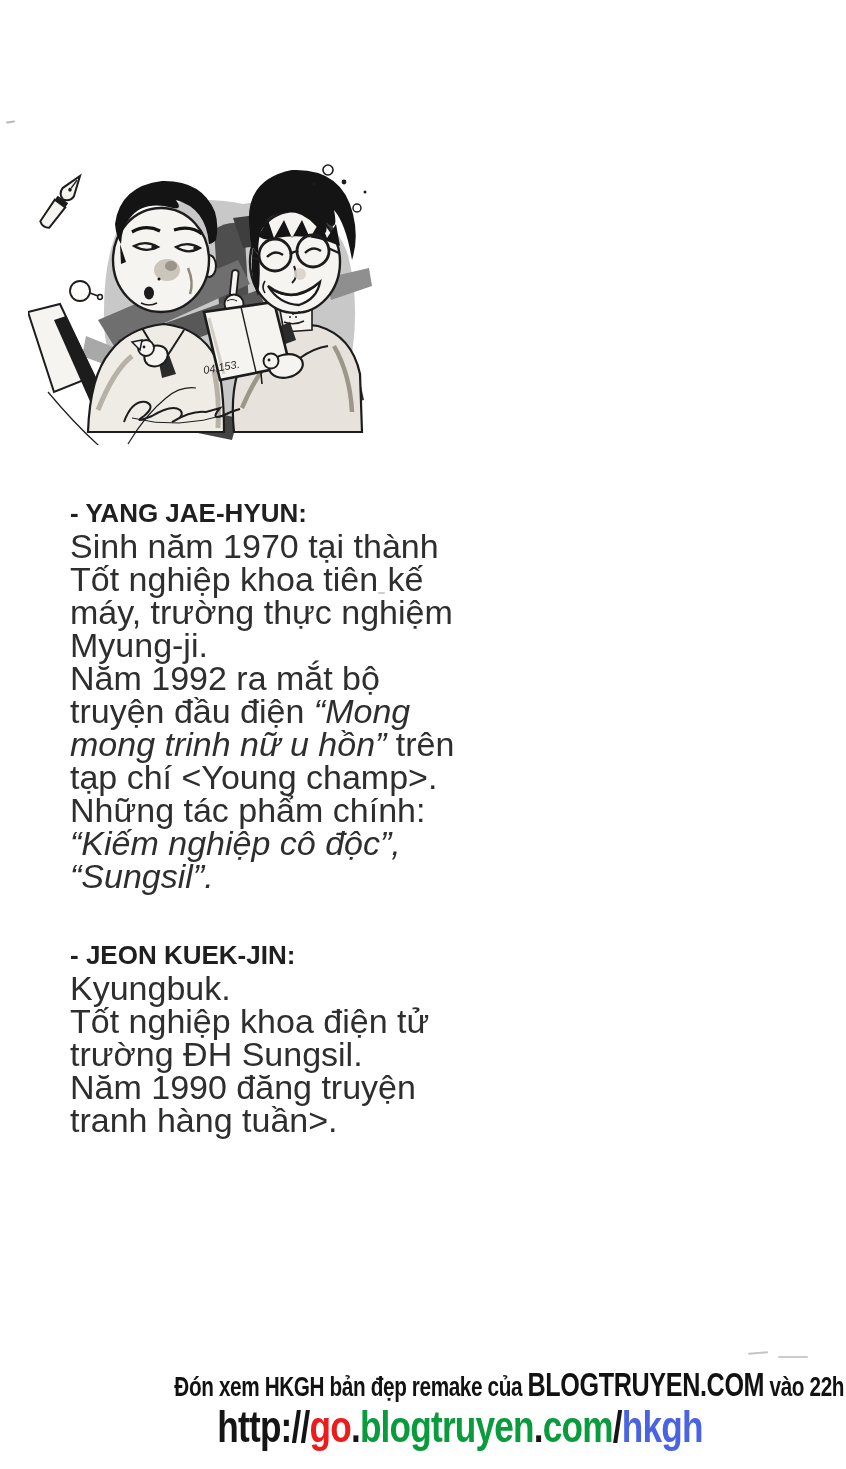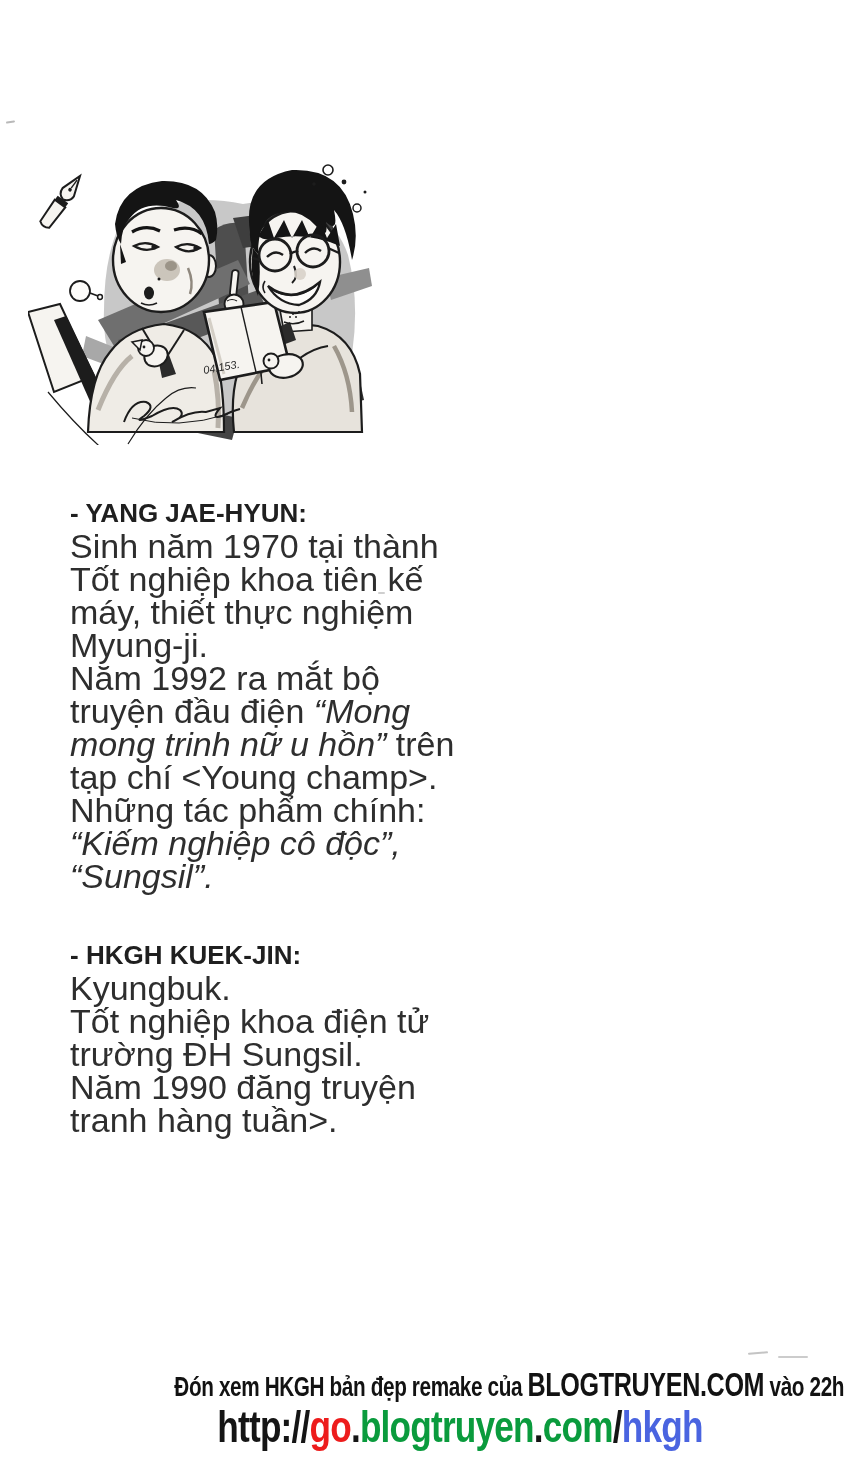--- a/index.html
+++ b/index.html
@@ -153,32 +153,32 @@
       <path d="M104,258 Q150,270 200,254" stroke-width="1"></path>
     </g>
     <text x="176" y="214" font-size="11" font-style="italic" fill="#2a2a2a" transform="rotate(-10 176 214)">04.153.</text>
   </svg>
 
   <div class="bio" id="bio-root">
       <div class="bio-section">
         <div class="bio-heading">- YANG JAE-HYUN:</div>
         <div class="bio-line"><span>Sinh năm 1970 tại thành</span></div>
         <div class="bio-line"><span>Tốt nghiệp khoa tiên kế</span></div>
-        <div class="bio-line"><span>máy, thiết thực nghiệm</span></div>
+        <div class="bio-line"><span>máy, trường thực nghiệm</span></div>
         <div class="bio-line"><span>Myung-ji.</span></div>
         <div class="bio-line"><span>Năm 1992 ra mắt bộ</span></div>
         <div class="bio-line"><span>truyện đầu điện </span><span class="it">“Mong</span></div>
         <div class="bio-line"><span class="it">mong trinh nữ u hồn”</span><span> trên</span></div>
         <div class="bio-line"><span>tạp chí &lt;Young champ&gt;.</span></div>
         <div class="bio-line"><span>Những tác phẩm chính:</span></div>
         <div class="bio-line"><span class="it">“Kiếm nghiệp cô độc”,</span></div>
         <div class="bio-line"><span class="it">“Sungsil”.</span></div>
       </div>
       <div class="bio-section">
-        <div class="bio-heading">- HKGH KUEK-JIN:</div>
+        <div class="bio-heading">- JEON KUEK-JIN:</div>
         <div class="bio-line"><span>Kyungbuk.</span></div>
         <div class="bio-line"><span>Tốt nghiệp khoa điện tử</span></div>
         <div class="bio-line"><span>trường ĐH Sungsil.</span></div>
         <div class="bio-line"><span>Năm 1990 đăng truyện</span></div>
         <div class="bio-line"><span>tranh hàng tuần&gt;.</span></div>
       </div>
     </div>
 
   <div class="footer">
     <div class="promo" id="promo-line"><span>Đón xem HKGH bản đẹp remake của </span><span class="promo-big">BLOGTRUYEN.COM</span><span> vào 22h mỗi ngày tại :</span></div>

